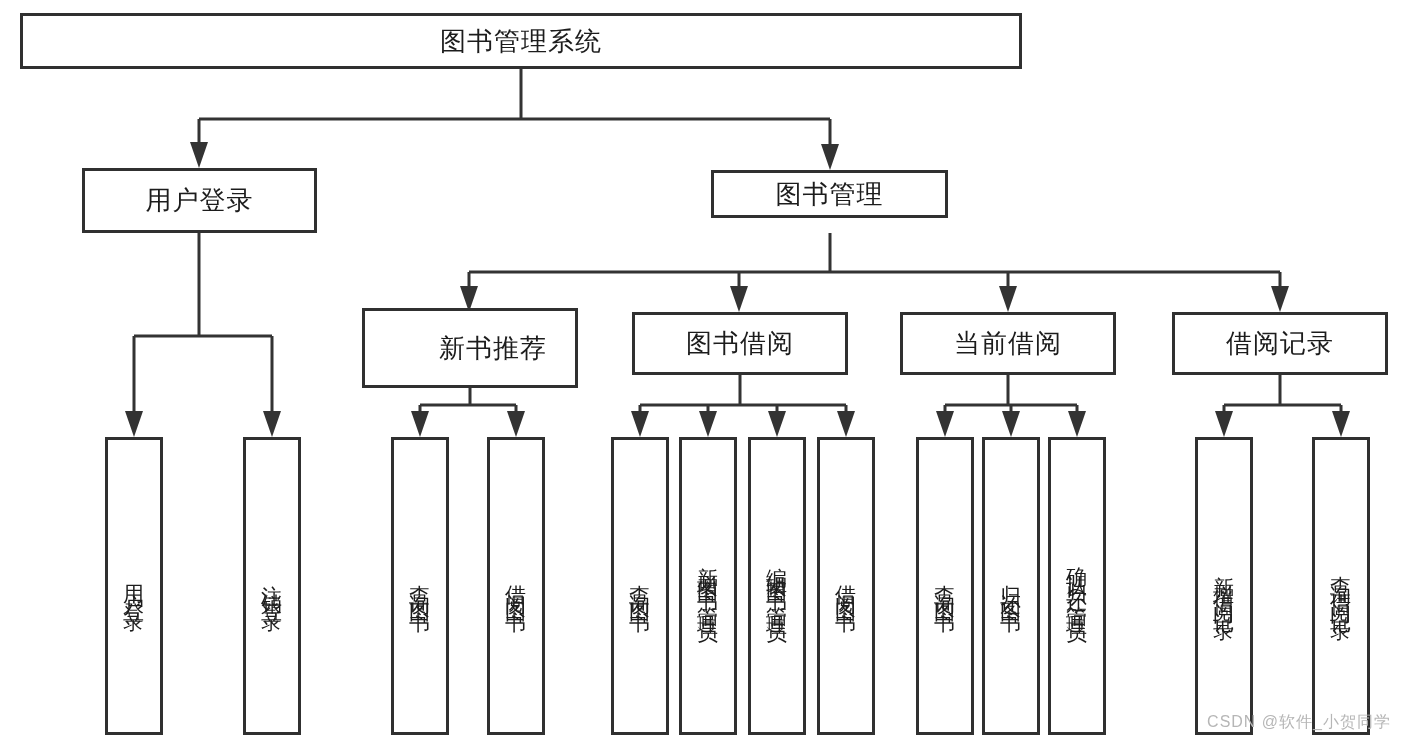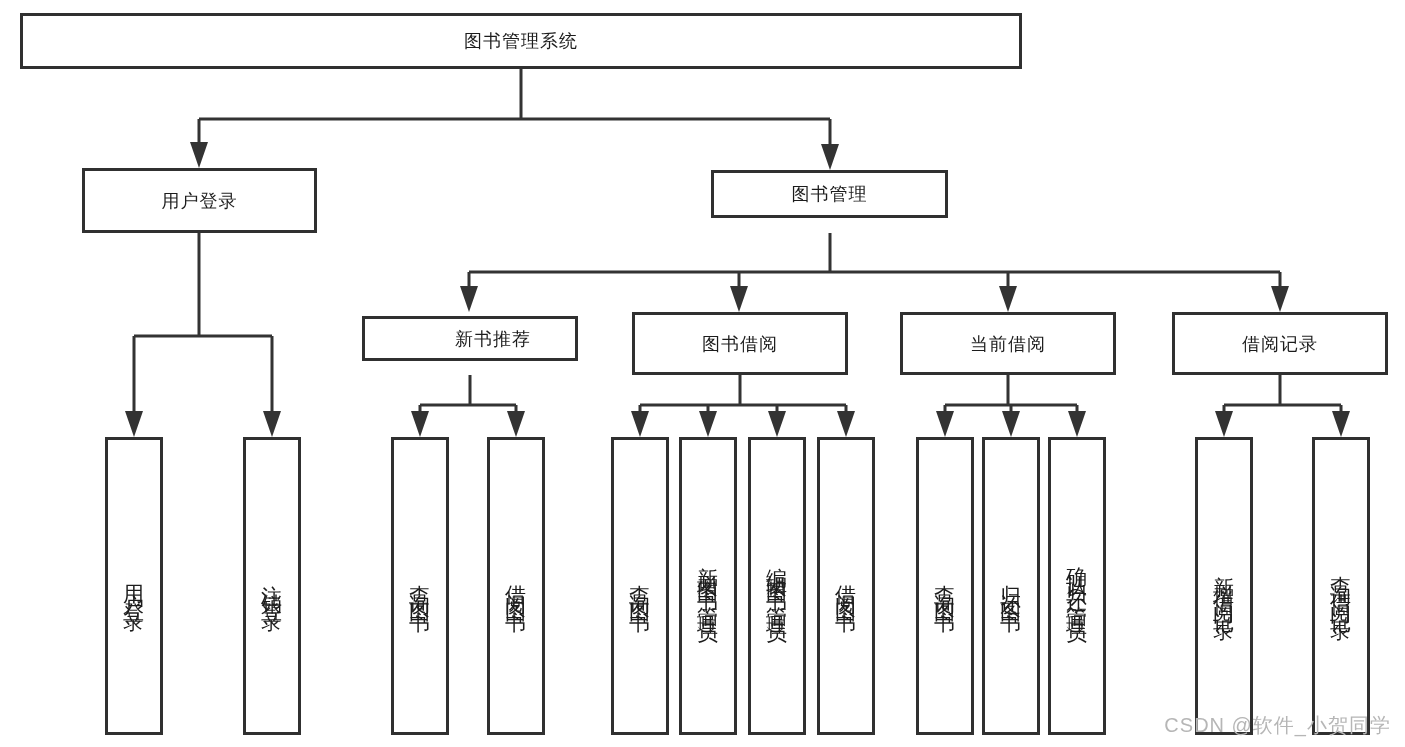--- a/index.html
+++ b/index.html
@@ -30,21 +30,21 @@
     box-sizing: border-box;
     background: #ffffff;
     border: 3px solid #303030;
     display: flex;
     align-items: center;
     justify-content: center;
     z-index: 2;
     color: #1c1c1c;
   }
   .hbox .label {
-    font-size: 18px;
+    font-size: 26px;
     letter-spacing: 1px;
     white-space: nowrap;
   }
   .vbox {
     top: 437px;
     width: 58px;
     height: 298px;
   }
   .vbox .label {
     writing-mode: vertical-rl;
@@ -55,21 +55,21 @@
     line-height: 1;
     white-space: nowrap;
   }
   .vbox.tight .label {
     letter-spacing: 8px;
   }
   .watermark {
     position: absolute;
     right: 14px;
     top: 712px;
-    font-size: 20px;
+    font-size: 16px;
     color: #b6b6b6;
     letter-spacing: 1px;
     z-index: 10;
     white-space: nowrap;
   }
 </style>
 </head>
 <body>
 
 <div class="canvas">
@@ -109,21 +109,21 @@
     <span class="label">图书管理系统</span>
   </div>
 
   <div class="node hbox" style="left:82px; top:168px; width:235px; height:65px;">
     <span class="label">用户登录</span>
   </div>
   <div class="node hbox" style="left:711px; top:170px; width:237px; height:48px;">
     <span class="label">图书管理</span>
   </div>
 
-  <div class="node hbox" style="left:362px; top:316px; width:216px; height:45px;padding-left:46px;">
+  <div class="node hbox" style="left:362px; top:308px; width:216px; height:80px;padding-left:46px;">
     <span class="label">新书推荐</span>
   </div>
   <div class="node hbox" style="left:632px; top:312px; width:216px; height:63px;">
     <span class="label">图书借阅</span>
   </div>
   <div class="node hbox" style="left:1172px; top:312px; width:216px; height:63px;">
     <span class="label">借阅记录</span>
   </div>
   <div class="node hbox" style="left:900px; top:312px; width:216px; height:63px;">
     <span class="label">当前借阅</span>

